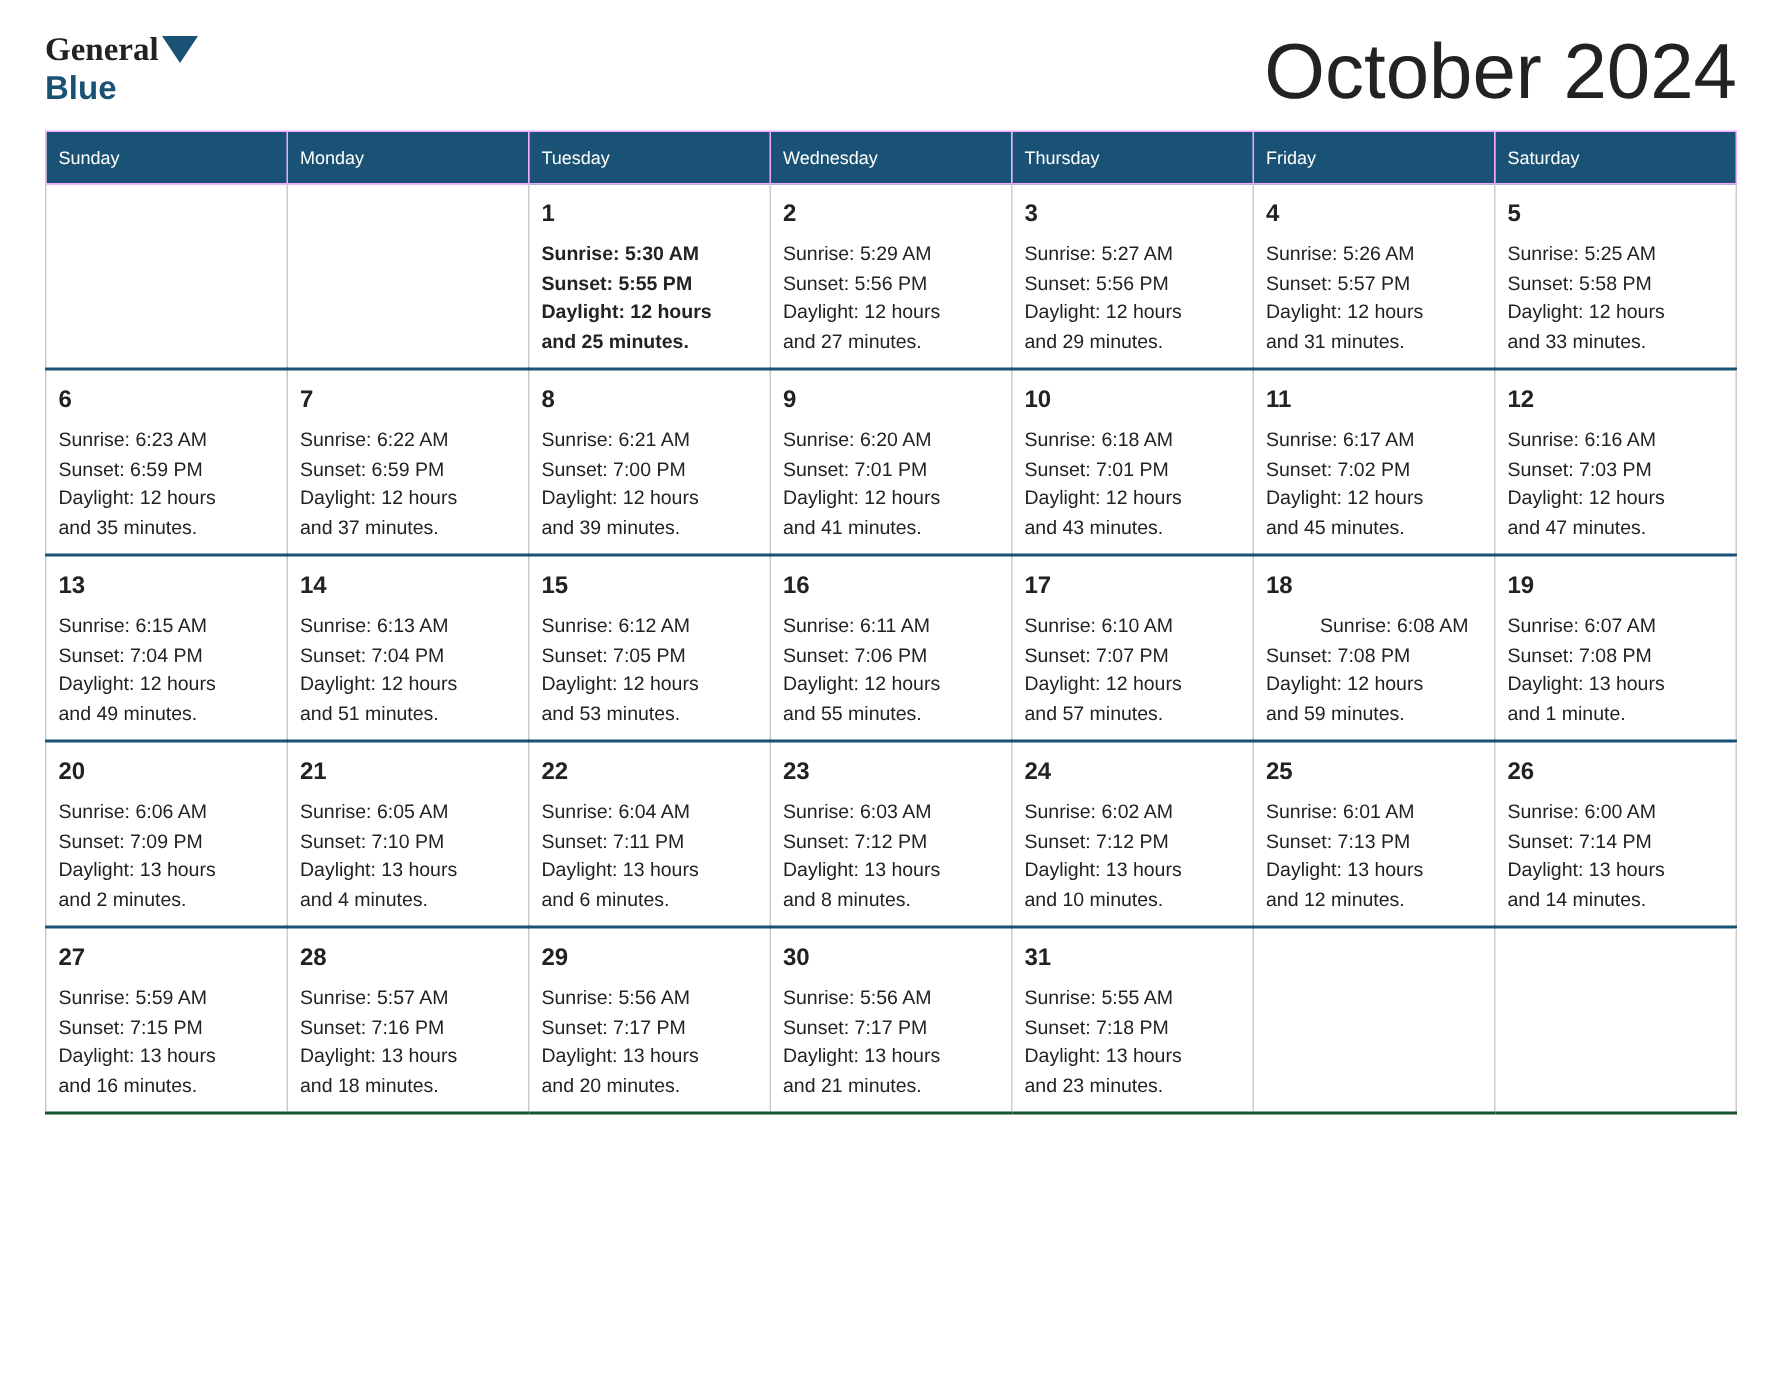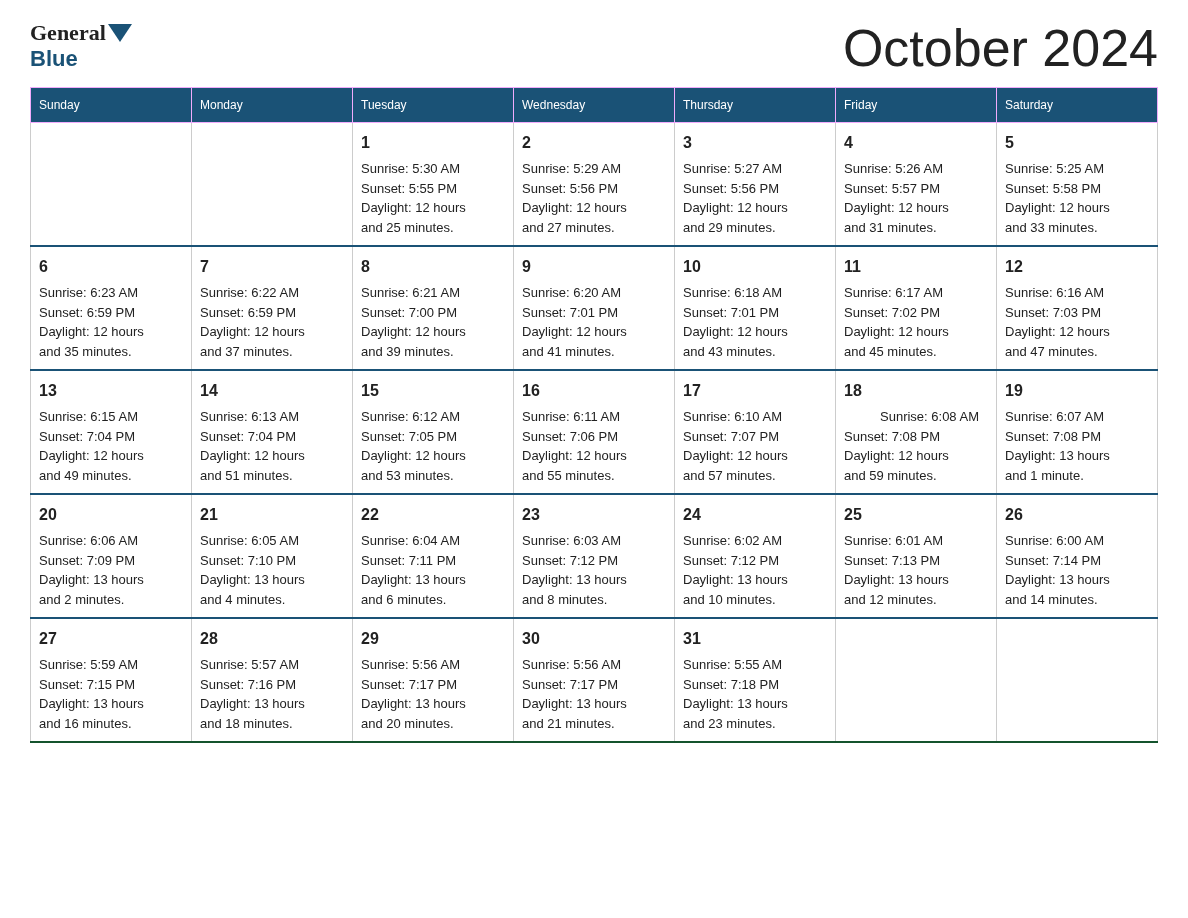--- a/index.html
+++ b/index.html
@@ -134,21 +134,21 @@
         <th>Wednesday</th>
         <th>Thursday</th>
         <th>Friday</th>
         <th>Saturday</th>
       </tr>
   </thead>
   <tbody id="calendar-body">
   <tr>
         <td class="empty-cell"></td>
         <td class="empty-cell"></td>
-        <td><span class="day-number">1</span><span class="day-info" style="white-space: pre-line;">Sunrise: 5:30 AM
+        <td><span class="day-number">1</span><span class="day-info" style="white-space: pre-line; font-weight: bold;">Sunrise: 5:30 AM
 Sunset: 5:55 PM
 Daylight: 12 hours
 and 25 minutes.</span></td>
         <td><span class="day-number">2</span><span class="day-info" style="white-space: pre-line;">Sunrise: 5:29 AM
 Sunset: 5:56 PM
 Daylight: 12 hours
 and 27 minutes.</span></td>
         <td><span class="day-number">3</span><span class="day-info" style="white-space: pre-line;">Sunrise: 5:27 AM
 Sunset: 5:56 PM
 Daylight: 12 hours

